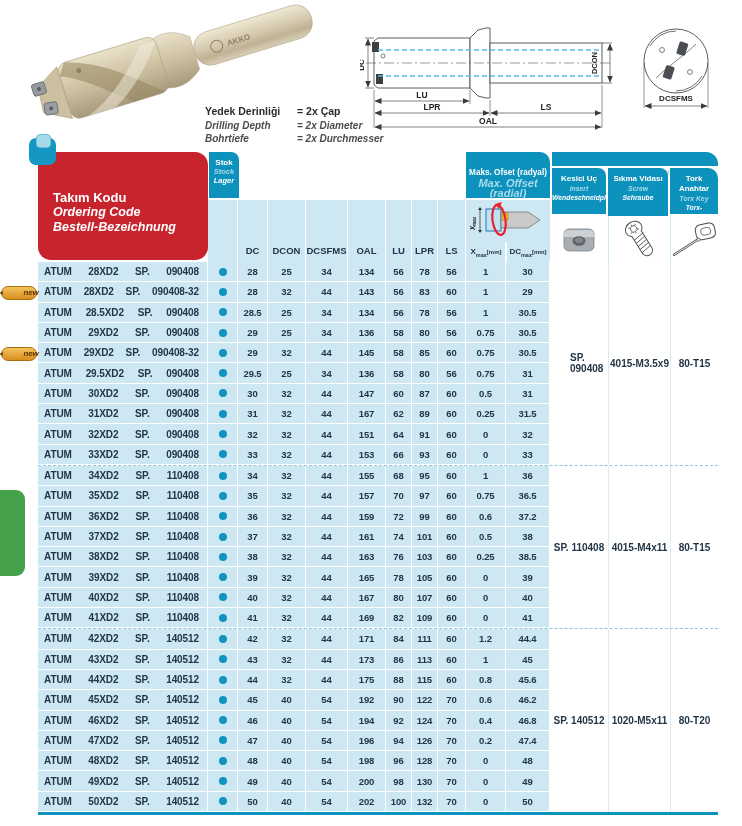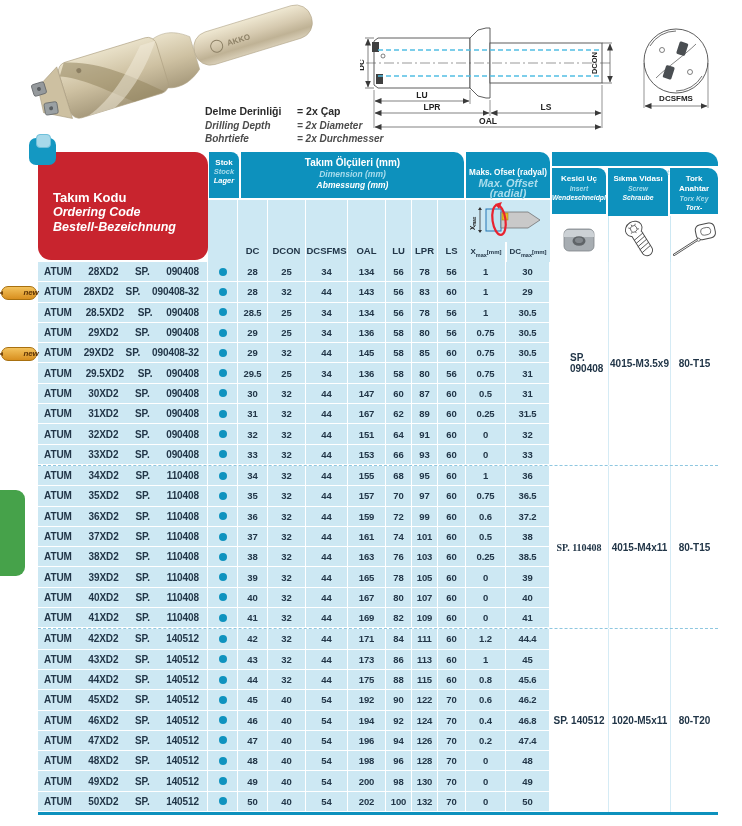--- a/index.html
+++ b/index.html
@@ -185,21 +185,21 @@
       <text x="62" y="90" font-size="8.5" text-anchor="middle">LU</text>
       <text x="72" y="102" font-size="8.5" text-anchor="middle">LPR</text>
       <text x="186" y="102" font-size="8.5" text-anchor="middle">LS</text>
       <text x="128" y="116" font-size="8.5" text-anchor="middle">OAL</text>
       <text x="316" y="93" font-size="8" text-anchor="middle">DCSFMS</text>
     </g>
   </svg>
 
   <div class="depth-note">
     <div class="depth-row tr">
-      <span class="lbl">Delme Derinliği</span>
+      <span class="lbl">Yedek Derinliği</span>
       <span class="val">= 2x Çap</span>
     </div>
     <div class="depth-row en">
       <span class="lbl">Drilling Depth</span>
       <span class="val">= 2x Diameter</span>
     </div>
     <div class="depth-row de">
       <span class="lbl">Bohrtiefe</span>
       <span class="val">= 2x Durchmesser</span>
     </div>
@@ -218,25 +218,20 @@
         <div class="r2">Ordering Code</div>
         <div class="r3">Bestell-Bezeichnung</div>
       </div>
 
       <div class="hd teal stock-hd">
         <div class="t1">Stok</div>
         <div class="t2">Stock</div>
         <div class="t3">Lager</div>
       </div>
 
-      <div class="hd teal dims-hd">
-        <div class="t1">Takım Ölçüleri (mm)</div>
-        <div class="t2">Dimension (mm)</div>
-        <div class="t3">Abmessung (mm)</div>
-      </div>
 
       <div class="hd teal offset-hd">
         <div class="t1">Maks. Ofset (radyal)</div>
         <div class="t2">Max. Offset (radial)</div>
         <div class="t3">Max. Versatz (radial)</div>
       </div>
 
       <div class="hd teal spare-strip">
         <span class="s-tr">Yedek Parçaları</span><span class="s-sep"> / </span><span class="s-en">Spare Parts</span><span class="s-sep"> / </span><span class="s-de">Ersatzteile</span>
       </div>
@@ -647,21 +642,21 @@
           </div>
           <div class="c">41</div>
           <div class="c">32</div>
           <div class="c">44</div>
           <div class="c">169</div>
           <div class="c">82</div>
           <div class="c">109</div>
           <div class="c">60</div>
           <div class="c">0</div>
           <div class="c">41</div>
-          <div class="spare-cell" style="grid-area: 1 / 12 / span 8; font-family: Liberation Serif, serif;">SP. 110408</div>
+          <div class="spare-cell" style="grid-area: 1 / 12 / span 8;">SP. 110408</div>
           <div class="spare-cell sep" style="grid-area: 1 / 13 / span 8;">4015-M4x11</div>
           <div class="spare-cell sep" style="grid-area: 1 / 14 / span 8;">80-T15</div>
         </div>
         <div class="group dashed" style="grid-template-columns: 170px 30px 30px 38px 42px 38px 26px 26px 28px 40px 44px 58px 62px 48px;">
           <div class="c code">
             <span>ATUM</span>
             <span>42XD2</span>
             <span>SP.</span>
             <span>140512</span>
           </div>

